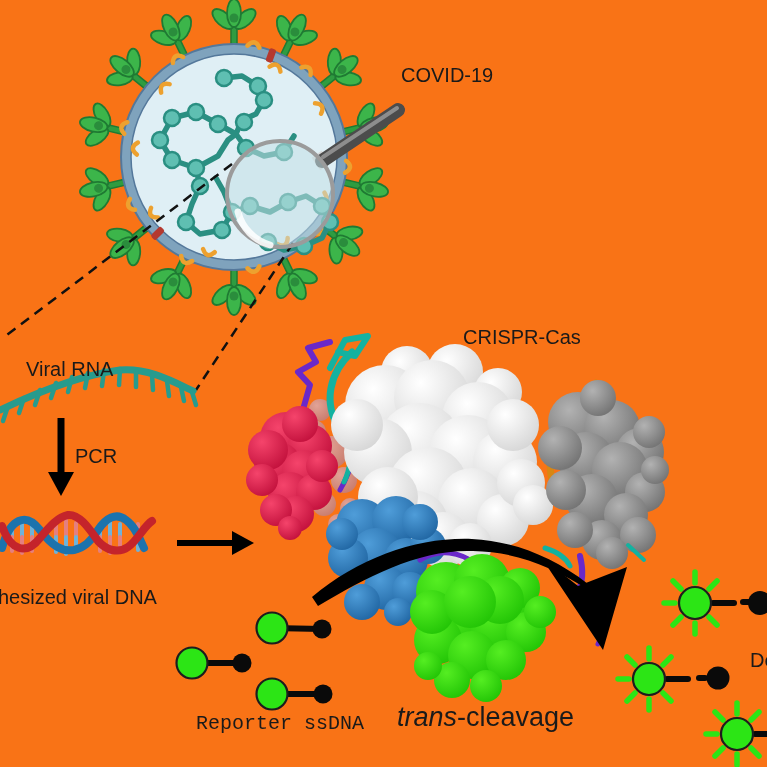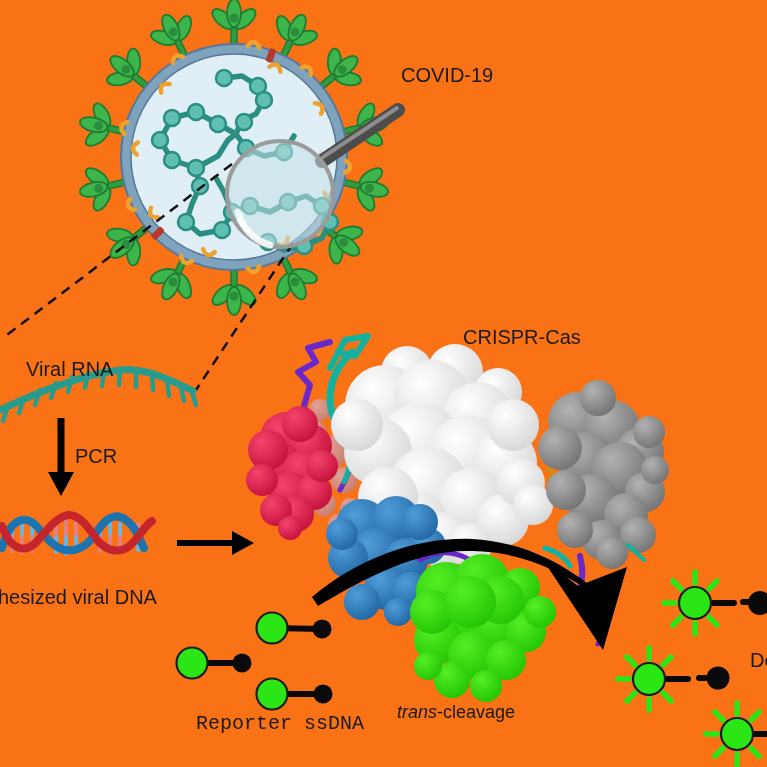--- a/index.html
+++ b/index.html
@@ -1,21 +1,21 @@
 <!DOCTYPE html>
 <html><head>
 <meta charset="utf-8">
 <style>
   html,body{margin:0;padding:0;background:#ffffff;}
   .stage{position:relative;width:767px;height:767px;background:#f97316;overflow:hidden;
          font-family:"Liberation Sans", sans-serif;}
   .stage svg{position:absolute;left:0;top:0;}
   .lbl{position:absolute;color:#1a1a1a;font-size:20px;white-space:nowrap;line-height:1.1;}
   .lbl .it{font-style:italic;}
-  .lbl-trans{font-size:18px;}
+  .lbl-trans{font-size:27px;}
 </style>
 </head>
 <body>
 
 <div class="stage">
 
 <svg width="767" height="767" viewBox="0 0 767 767">
   <defs>
     <radialGradient id="gw" cx="35%" cy="30%" r="80%">
       <stop offset="0%" stop-color="#ffffff"></stop>

